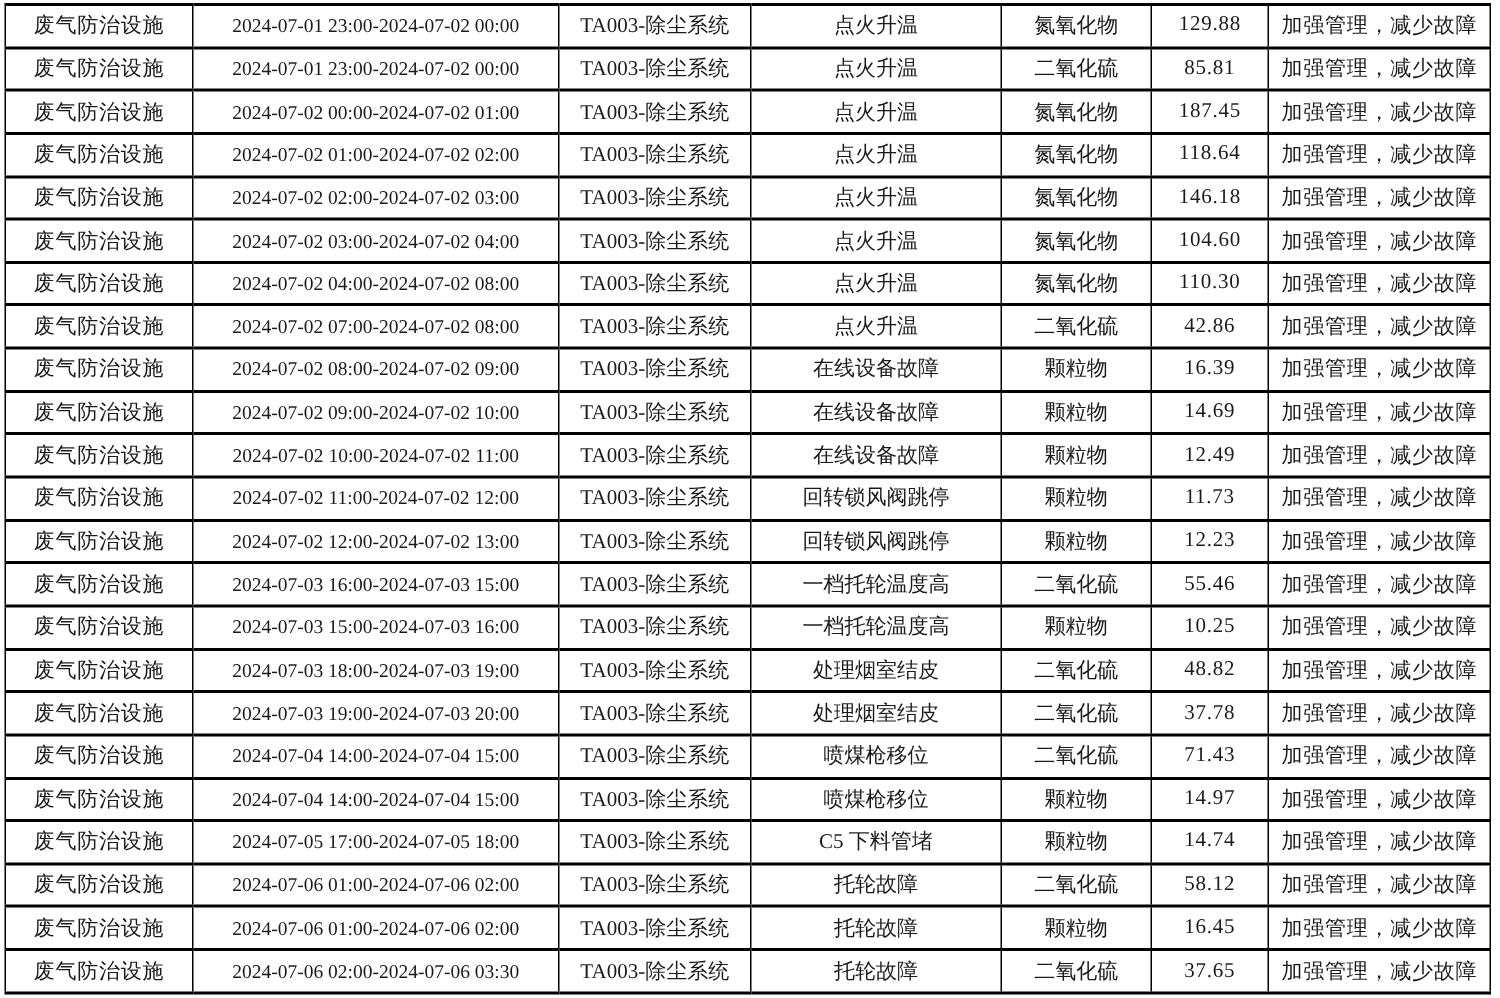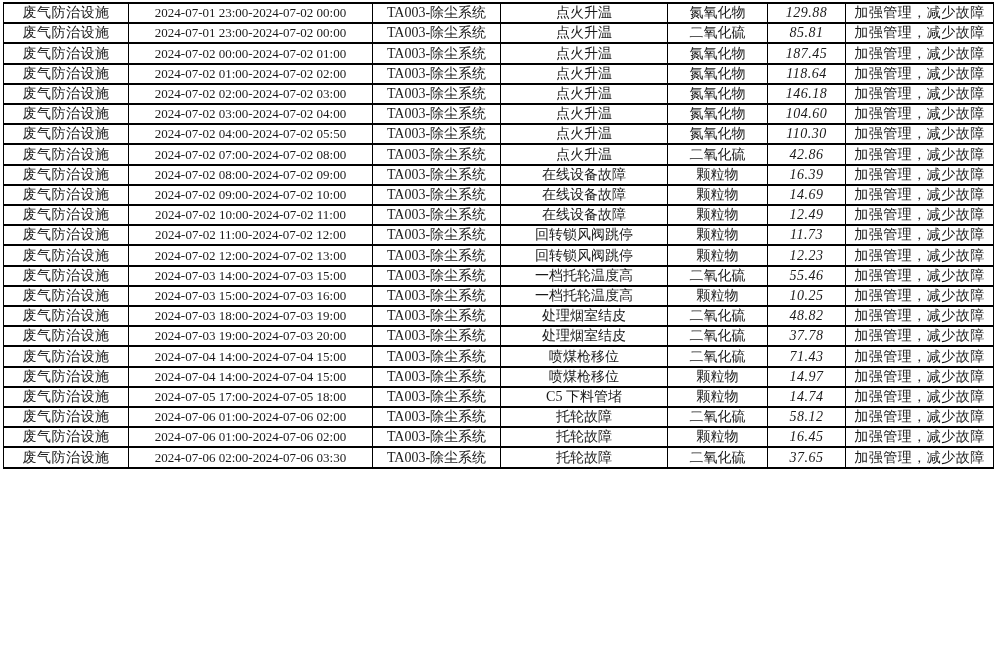--- a/index.html
+++ b/index.html
@@ -14,41 +14,41 @@
     position: relative;
     width: 1000px;
     height: 665px;
     background: #ffffff;
   }
   table.report-table {
     position: absolute;
     left: 3px;
     top: 2px;
     width: 990px;
-    height: 467px;
+    height: 661px;
     border-collapse: collapse;
     table-layout: fixed;
     font-family: "Liberation Serif", "DejaVu Serif", serif;
     font-size: 14px;
     color: #1a1a1a;
   }
   table.report-table td {
     border-left: 1.5px solid #000;
     border-right: 1.5px solid #000;
     border-top: 2px solid #000;
     border-bottom: 2px solid #000;
     text-align: center;
     vertical-align: middle;
     padding: 0 2px;
     white-space: nowrap;
     overflow: hidden;
   }
   td.col-facility   { letter-spacing: 0.5px; }
   td.col-time_range { font-size: 13px; }
-  td.col-value      { letter-spacing: 0.5px; font-style: italic; }
+  td.col-value      { letter-spacing: 0.5px; }
   td.col-suggestion { letter-spacing: 0.5px; }
 </style>
 </head>
 <body>
 
 <div class="page">
   <table class="report-table">
     <colgroup>
         <col style="width: 125px;">
         <col style="width: 244px;">
@@ -108,21 +108,21 @@
           <td class="col-facility">废气防治设施</td>
           <td class="col-time_range">2024-07-02 03:00-2024-07-02 04:00</td>
           <td class="col-system">TA003-除尘系统</td>
           <td class="col-event">点火升温</td>
           <td class="col-pollutant">氮氧化物</td>
           <td class="col-value">104.60</td>
           <td class="col-suggestion">加强管理，减少故障</td>
         </tr>
         <tr>
           <td class="col-facility">废气防治设施</td>
-          <td class="col-time_range">2024-07-02 04:00-2024-07-02 05:50</td>
+          <td class="col-time_range">2024-07-02 04:00-2024-07-02 08:00</td>
           <td class="col-system">TA003-除尘系统</td>
           <td class="col-event">点火升温</td>
           <td class="col-pollutant">氮氧化物</td>
           <td class="col-value">110.30</td>
           <td class="col-suggestion">加强管理，减少故障</td>
         </tr>
         <tr>
           <td class="col-facility">废气防治设施</td>
           <td class="col-time_range">2024-07-02 07:00-2024-07-02 08:00</td>
           <td class="col-system">TA003-除尘系统</td>
@@ -171,21 +171,21 @@
           <td class="col-facility">废气防治设施</td>
           <td class="col-time_range">2024-07-02 12:00-2024-07-02 13:00</td>
           <td class="col-system">TA003-除尘系统</td>
           <td class="col-event">回转锁风阀跳停</td>
           <td class="col-pollutant">颗粒物</td>
           <td class="col-value">12.23</td>
           <td class="col-suggestion">加强管理，减少故障</td>
         </tr>
         <tr>
           <td class="col-facility">废气防治设施</td>
-          <td class="col-time_range">2024-07-03 14:00-2024-07-03 15:00</td>
+          <td class="col-time_range">2024-07-03 16:00-2024-07-03 15:00</td>
           <td class="col-system">TA003-除尘系统</td>
           <td class="col-event">一档托轮温度高</td>
           <td class="col-pollutant">二氧化硫</td>
           <td class="col-value">55.46</td>
           <td class="col-suggestion">加强管理，减少故障</td>
         </tr>
         <tr>
           <td class="col-facility">废气防治设施</td>
           <td class="col-time_range">2024-07-03 15:00-2024-07-03 16:00</td>
           <td class="col-system">TA003-除尘系统</td>

